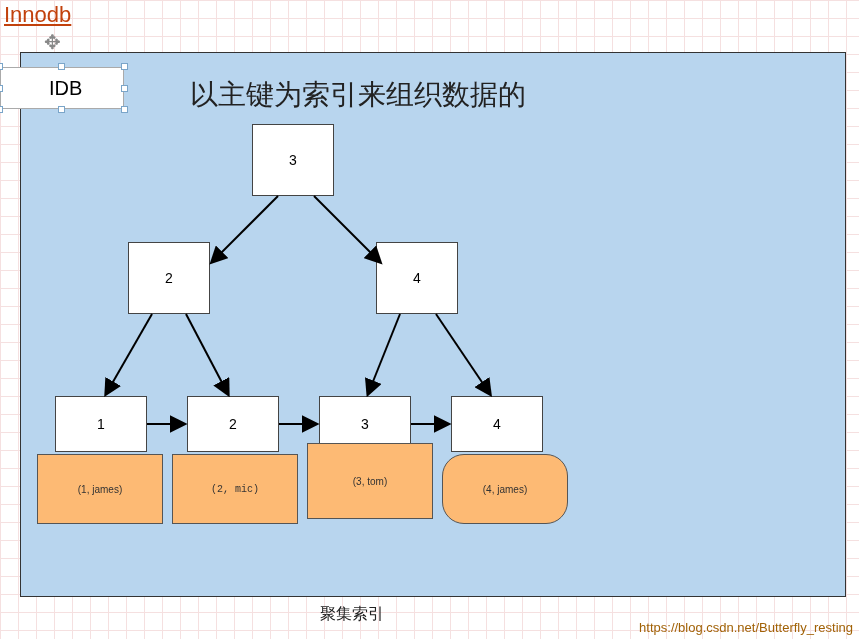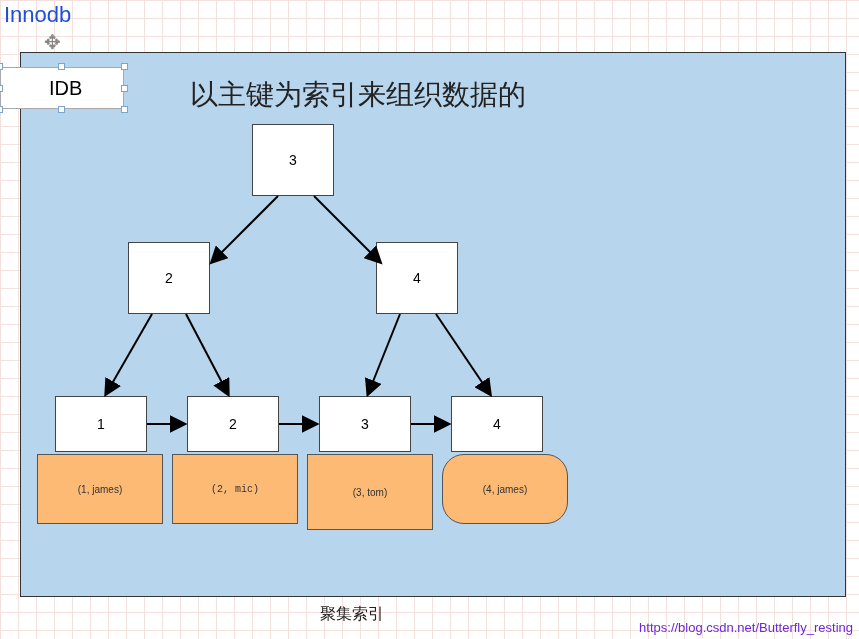--- a/index.html
+++ b/index.html
@@ -10,25 +10,26 @@
       font-family: "Microsoft YaHei", Arial, sans-serif;
       position: relative;
       background-image:
         linear-gradient(#f5e0e0 1px, transparent 1px),
         linear-gradient(90deg, #f5e0e0 1px, transparent 1px);
       background-size: 18px 18px;
       background-color: #fff;
     }
     .title {
       position: absolute;
-      color: #1d4ed8;
+      color: #c2410c;
       font-size: 22px;
       font-weight: 400;
       left: 4px;
       top: 2px;
+      text-decoration: underline;
     }
     .move-cursor {
       position: absolute;
       left: 44px;
       top: 30px;
       color: #888;
       font-size: 20px;
     }
     .main-panel {
       position: absolute;
@@ -69,21 +70,21 @@
       position: absolute;
       left: 320px;
       top: 604px;
       font-size: 16px;
       color: #222;
     }
     .watermark {
       position: absolute;
       right: 6px;
       bottom: 4px;
-      color: #6d28d9;
+      color: #a16207;
       font-size: 13px;
     }
     .node {
       position: absolute;
       background: #fff;
       border: 1px solid #444;
       display: flex;
       align-items: center;
       justify-content: center;
       font-size: 14px;
@@ -129,21 +130,21 @@
 <div class="node" style="left:128px; top:242px; width:82px; height:72px;">2</div>
 <div class="node" style="left:376px; top:242px; width:82px; height:72px;">4</div>
 
 <div class="node" style="left:55px; top:396px; width:92px; height:56px;">1</div>
 <div class="node" style="left:187px; top:396px; width:92px; height:56px;">2</div>
 <div class="node" style="left:319px; top:396px; width:92px; height:56px;">3</div>
 <div class="node" style="left:451px; top:396px; width:92px; height:56px;">4</div>
 
 <div class="datanode" style="left:37px; top:454px; width:126px; height:70px;">(1, james)</div>
 <div class="datanode" style="left:172px; top:454px; width:126px; height:70px;font-family:Liberation Mono, monospace;">(2, mic)</div>
-<div class="datanode" style="left:307px; top:454px; width:126px; height:76px;">(3, tom)</div>
+<div class="datanode" style="left:307px; top:443px; width:126px; height:76px;">(3, tom)</div>
 <div class="datanode" style="left:442px; top:454px; width:126px; height:70px;border-radius:22px;">(4, james)</div>
 
 <div class="caption">聚集索引</div>
 <div class="watermark">https://blog.csdn.net/Butterfly_resting</div>
 
 <svg class="arrows">
   <defs>
     <marker id="ah" viewBox="0 0 10 10" refX="8" refY="5" markerWidth="9" markerHeight="9" orient="auto-start-reverse">
       <path d="M 0 0 L 10 5 L 0 10 z" fill="#000"></path>
     </marker>

